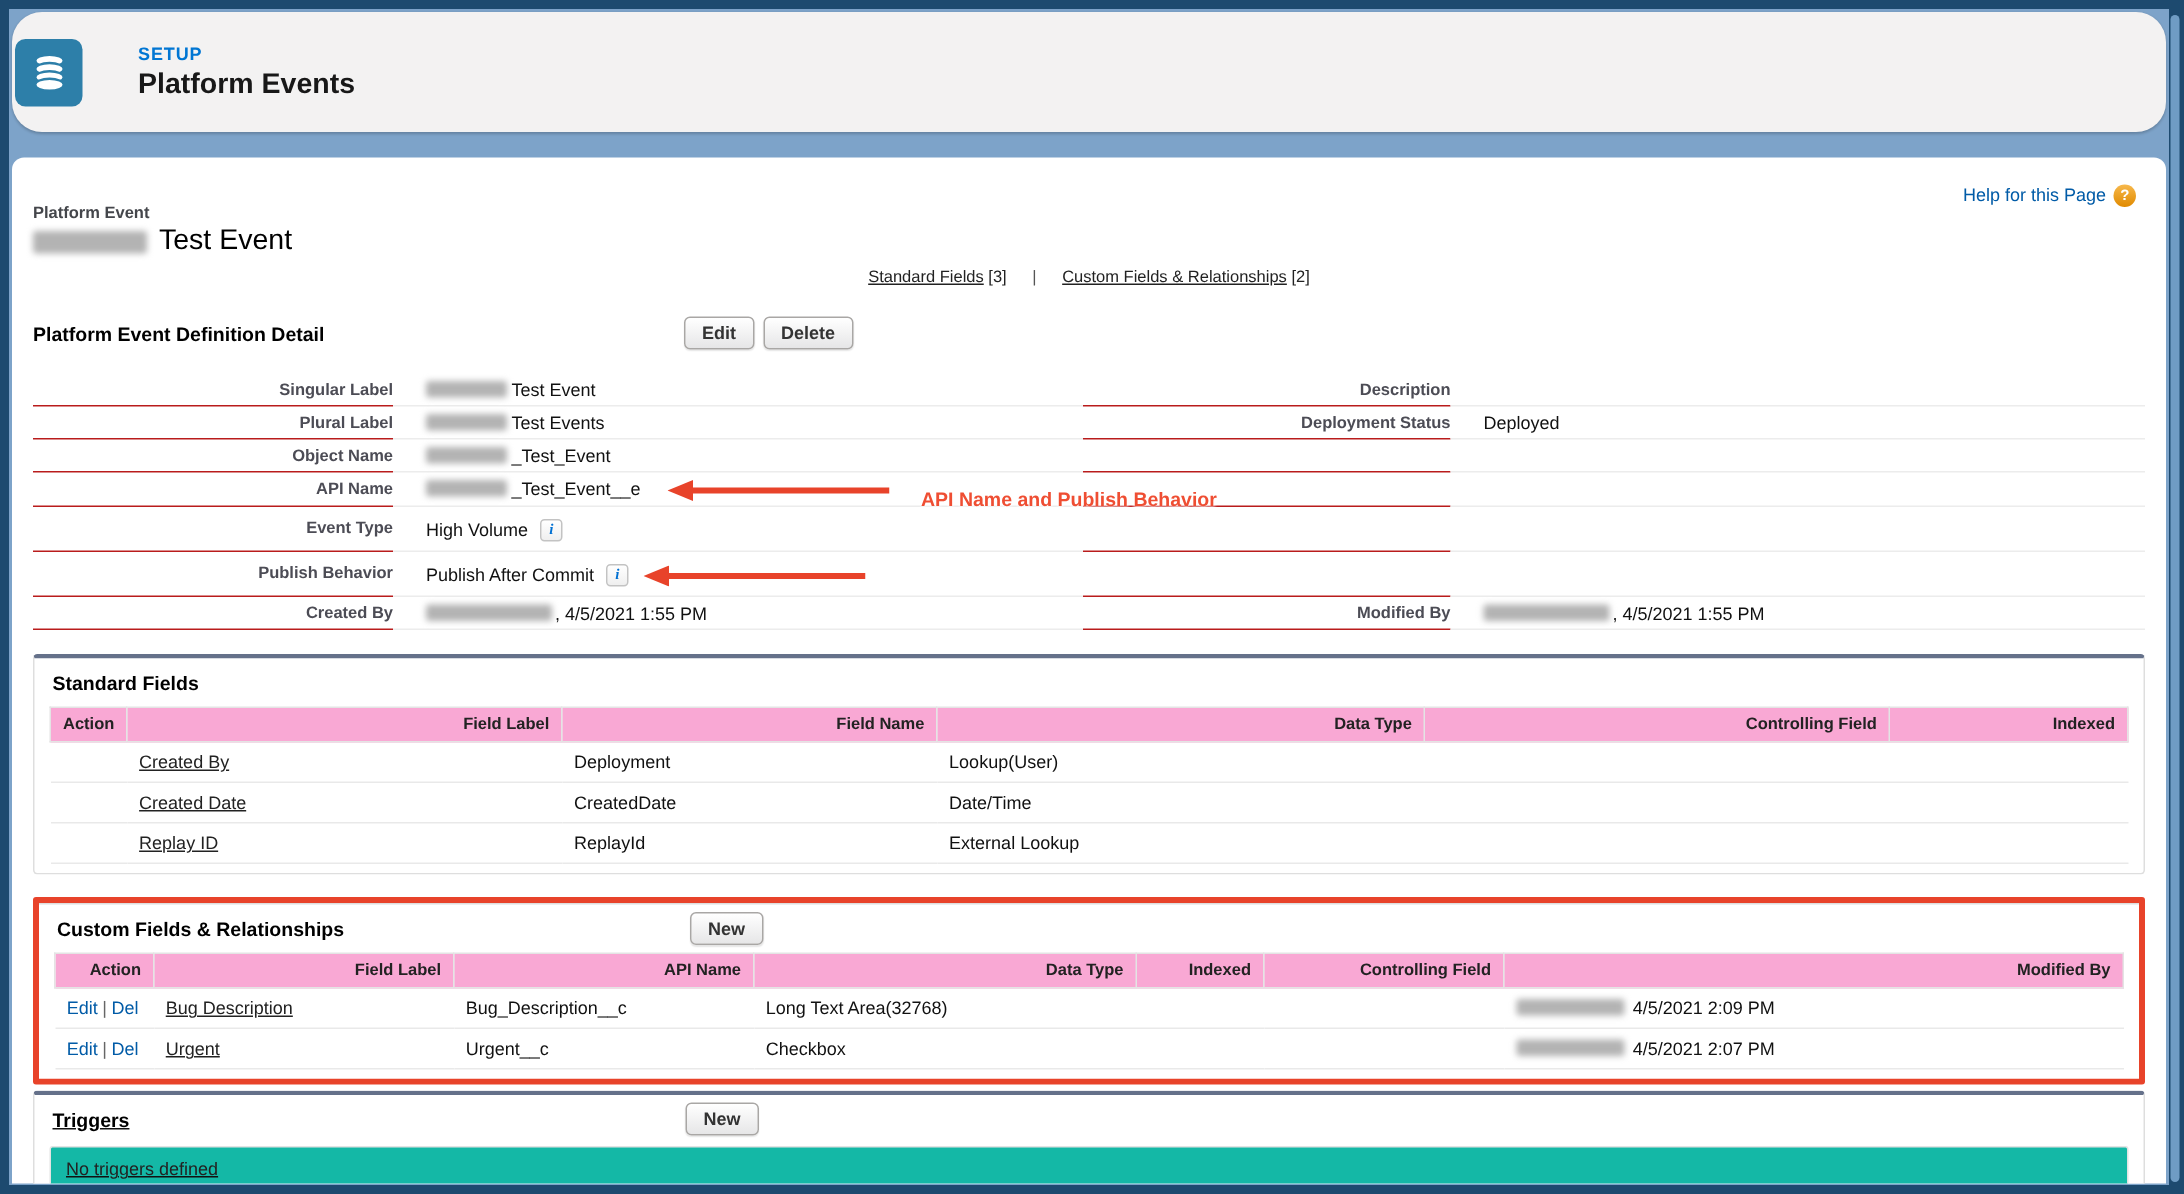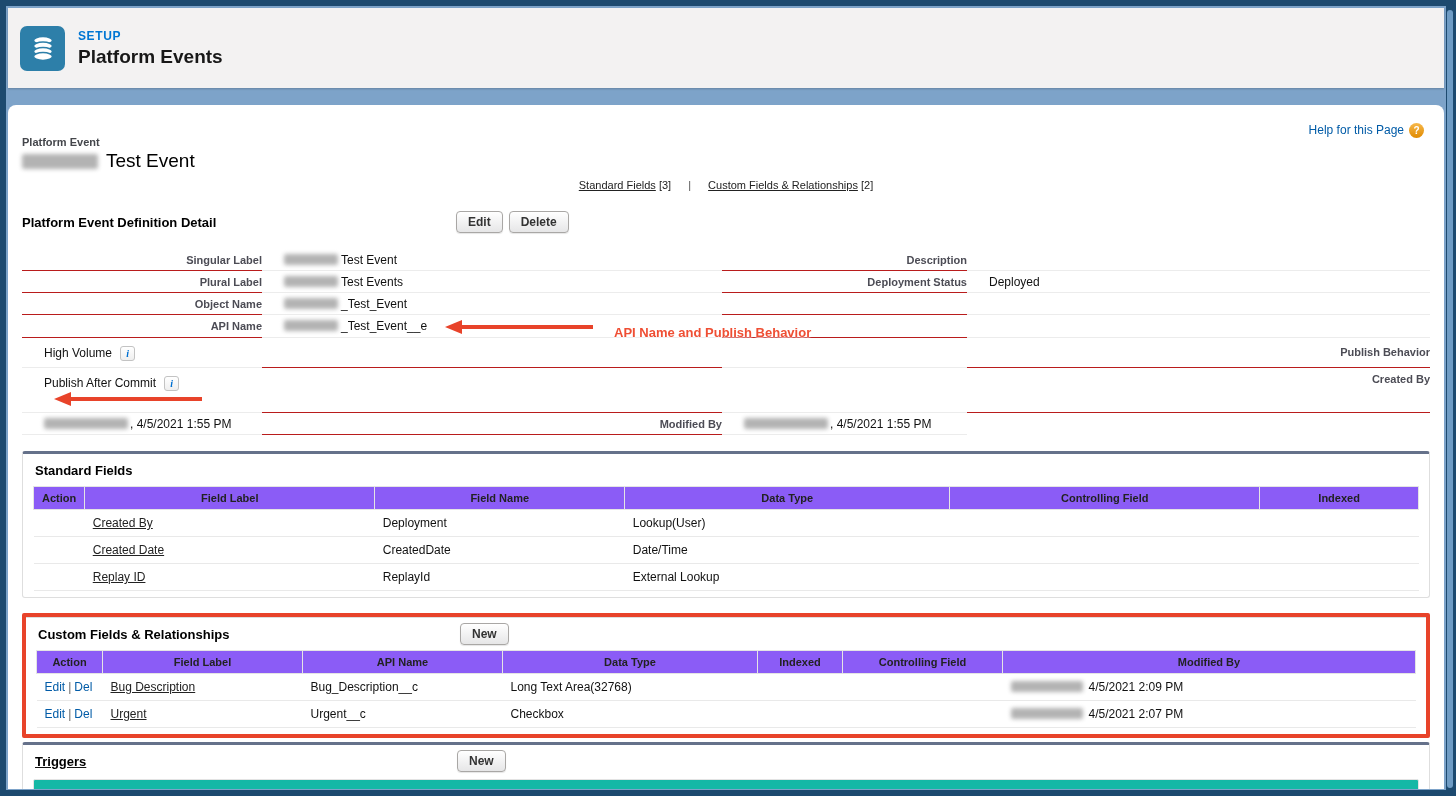--- a/index.html
+++ b/index.html
@@ -6,21 +6,21 @@
   body { font-family:"Liberation Sans", sans-serif; }
   .frame { position:relative; width:1456px; height:796px; background:#1d4a6f; overflow:hidden; }
   .bg { position:absolute; left:6px; top:6px; right:10px; bottom:6px; background:#7da3c9;
         background-image:radial-gradient(circle at 12% 30%, rgba(255,255,255,.10) 0 40px, rgba(255,255,255,0) 41px),
                          radial-gradient(circle at 55% 75%, rgba(255,255,255,.08) 0 60px, rgba(255,255,255,0) 61px),
                          radial-gradient(circle at 85% 20%, rgba(255,255,255,.09) 0 50px, rgba(255,255,255,0) 51px); }
   .scroll-strip { position:absolute; right:3px; top:10px; bottom:8px; width:6px; background:#6f9cc4; border-radius:3px; }
 
   
   .setup-header { position:absolute; left:8px; right:12px; top:8px; height:80px; background:#f3f2f2;
-                  border-radius:0; display:flex; align-items:center; padding-left:12px; box-shadow:0 1px 2px rgba(0,0,0,.2); }
+                  border-radius:20px; display:flex; align-items:center; padding-left:2px; box-shadow:0 1px 2px rgba(0,0,0,.2);gap:24px; }
   .app-icon { width:45px; height:45px; border-radius:7px; background:#2d7fa9; display:flex; align-items:center; justify-content:center; margin-right:13px; }
   .eyebrow { color:#0176d3; font-size:12px; letter-spacing:.6px; font-weight:bold; margin-bottom:3px; }
   .hdr-title { color:#181818; font-size:19px; font-weight:bold; }
 
   
   .content-card { position:absolute; left:8px; right:12px; top:105px; bottom:7px; background:#fff;
                   border-radius:8px 8px 0 0; padding:14px 14px 0 14px; overflow:hidden; font-size:12px; color:#111; }
   .help-row { position:absolute; top:18px; right:20px; font-size:12px; }
   .help-row a { color:#015ba7; text-decoration:none; }
   .help-icon { display:inline-block; width:15px; height:15px; border-radius:50%; margin-left:5px;
@@ -59,21 +59,21 @@
   .arrow-svg { vertical-align:middle; margin-left:18px; }
   .annotation { position:absolute; left:592px; top:76px; font-size:13px; font-weight:bold; color:#ef4e33;
                 text-shadow:0 0 3px #fff, 0 0 3px #fff, 0 0 3px #fff; }
 
   
   .section { margin-top:16px; border:1px solid #dedede; border-top:3px solid #65718a; border-radius:3px; background:#fff; padding:0 10px 6px 10px; }
   .section-head { position:relative; padding:9px 2px 8px 2px; }
   .section-btns { position:absolute; left:424px; top:5px; }
 
   table { width:100%; border-collapse:collapse; }
-  th { background:#8b5cf6; border:1px solid #e4e4e4; font-size:11px; font-weight:bold; color:#222; text-align:center; padding:5px 8px; }
+  th { background:#f9a8d4; border:1px solid #e4e4e4; font-size:11px; font-weight:bold; color:#222; text-align:right; padding:5px 8px; }
   td { border-bottom:1px solid #e9e9e9; font-size:12px; color:#111; padding:6px 8px; }
   .link-dark { color:#222; text-decoration:underline; }
   .link-blue { color:#015ba7; text-decoration:none; }
   .pipe { color:#666; margin:0 3px; }
 
   .highlight-box { margin-top:15px; border:4px solid #e8432a; border-radius:2px; }
   .highlight-box .section { margin-top:0; border-top:1px solid #dedede; border-radius:0; border-left:none; border-right:none; border-bottom:none; }
 
   .empty-box { margin:2px 0 8px 0; border:1px solid #e3e3e3; background:#14b8a6; border-radius:2px; padding:7px 10px; font-size:12px; color:#222; }
 </style>
@@ -140,20 +140,21 @@
       <div class="dv"></div>
 
       <div class="dl">API Name</div>
       <div class="dv"><span class="redacted r-val"></span><span>_Test_Event__e</span><svg class="arrow-svg" width="148" height="14" viewBox="0 0 148 14">
             <path d="M148 7 H13" stroke="#e8432a" stroke-width="4"></path>
             <path d="M17 0 L0 7 L17 14 Z" fill="#e8432a"></path>
           </svg></div>
       <div class="dl"></div>
       <div class="dv"></div>
 
+      <div class="dl tall">Event Type</div>
       <div class="dv tall"><span>High Volume</span><span class="info-icon"><span>i</span></span></div>
       <div class="dl tall"></div>
       <div class="dv tall"></div>
 
       <div class="dl tall">Publish Behavior</div>
       <div class="dv tall"><span>Publish After Commit</span><span class="info-icon"><span>i</span></span><svg class="arrow-svg" width="148" height="14" viewBox="0 0 148 14" style="margin-left:10px;">
             <path d="M148 7 H13" stroke="#e8432a" stroke-width="4"></path>
             <path d="M17 0 L0 7 L17 14 Z" fill="#e8432a"></path>
           </svg></div>
       <div class="dl tall"></div>

